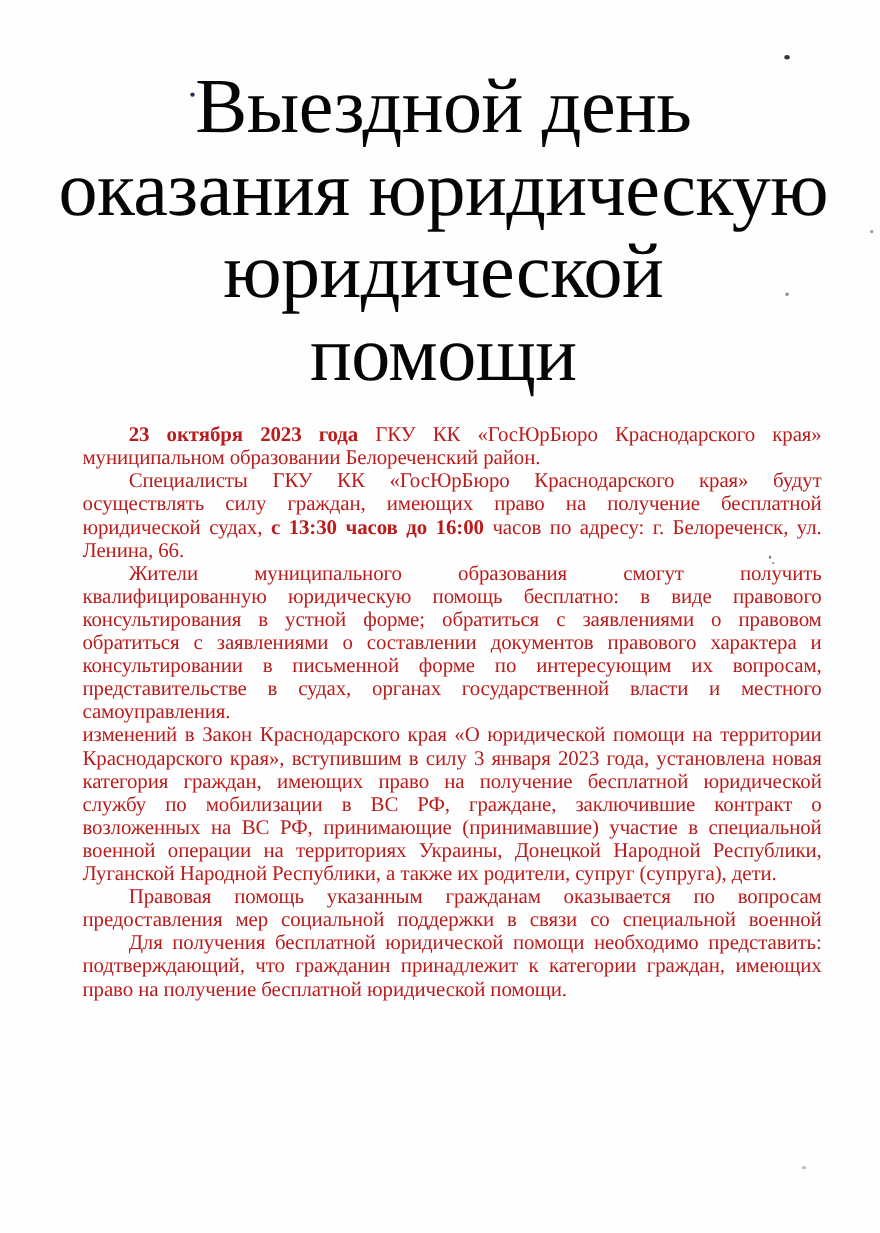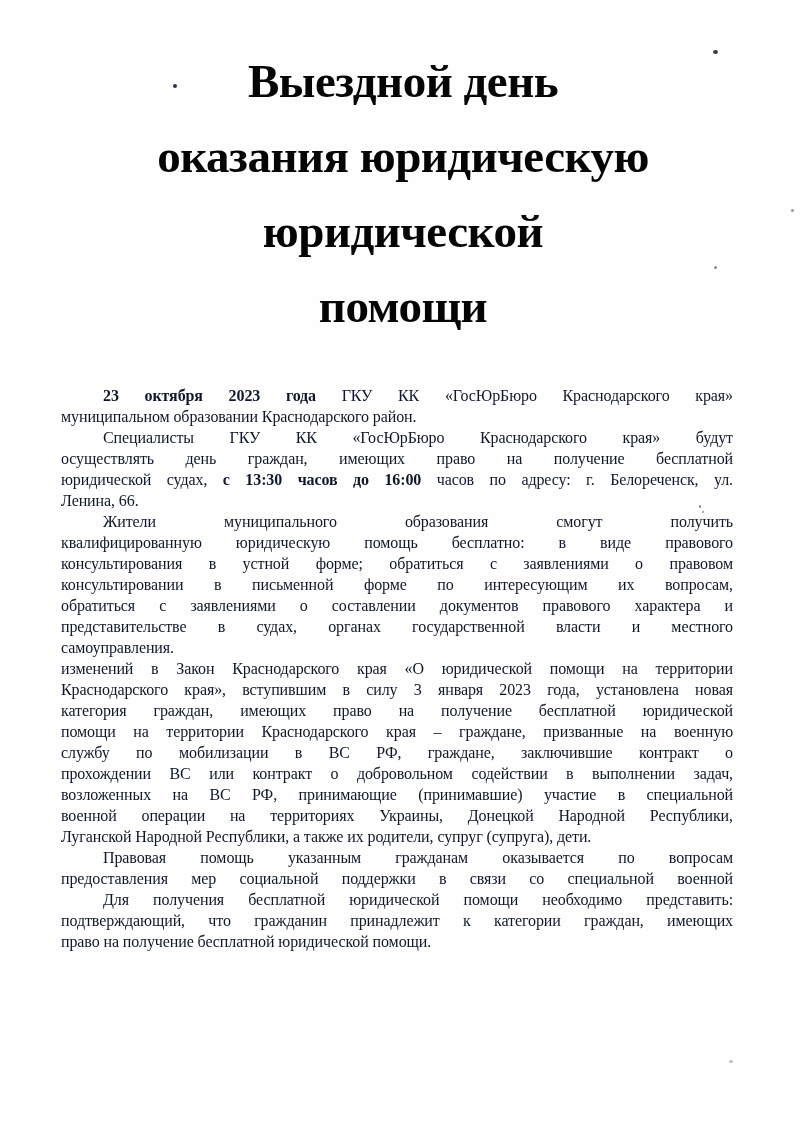--- a/index.html
+++ b/index.html
@@ -10,34 +10,34 @@
   }
   .page {
     position: relative;
     width: 800px; height: 1121px;
     background: #fefefe;
     overflow: hidden;
   }
   .title {
     position: absolute;
     top: 44px; left: 6px; right: 0;
-    margin: 0;
+    margin: 16px;
     text-align: center;
-    font-weight: bold;
-    font-size: 47px;
+    font-weight: normal;
+    font-size: 71px;
     line-height: 75px;
     color: #050505;
     letter-spacing: -0.5px;
   }
   .doc-body {
     position: absolute;
-    top: 385px; left: 61px;
+    top: 385px; left: 75px;
     width: 672px;
-    font-size: 16px;
-    color: #0f172a;
+    font-size: 19px;
+    color: #b91c1c;
     letter-spacing: -0.1px;
   }
   .paragraph { margin: 0; }
   .line {
     height: 21px;
     line-height: 21px;
     overflow: hidden;
     text-align: justify;
     text-align-last: justify;
   }
@@ -57,44 +57,42 @@
   <h1 class="title">
     <div class="title-line">Выездной день</div>
     <div class="title-line">оказания юридическую</div>
     <div class="title-line">юридической</div>
     <div class="title-line">помощи</div>
   </h1>
 
   <div class="doc-body" id="doc-body">
       <div class="paragraph">
         <div class="line first"><span class="b">23 октября 2023 года</span><span> ГКУ КК «ГосЮрБюро Краснодарского края»</span></div>
-        <div class="line last"><span>муниципальном образовании Краснодарского район.</span></div>
+        <div class="line last"><span>муниципальном образовании Белореченский район.</span></div>
       </div>
       <div class="paragraph">
         <div class="line first"><span>Специалисты ГКУ КК «ГосЮрБюро Краснодарского края» будут</span></div>
-        <div class="line"><span>осуществлять день граждан, имеющих право на получение бесплатной</span></div>
+        <div class="line"><span>осуществлять силу граждан, имеющих право на получение бесплатной</span></div>
         <div class="line"><span>юридической судах, </span><span class="b">с 13:30 часов до 16:00</span><span> часов по адресу: г. Белореченск, ул.</span></div>
         <div class="line last"><span>Ленина, 66.</span></div>
       </div>
       <div class="paragraph">
         <div class="line first"><span>Жители муниципального образования смогут получить</span></div>
         <div class="line"><span>квалифицированную юридическую помощь бесплатно: в виде правового</span></div>
         <div class="line"><span>консультирования в устной форме; обратиться с заявлениями о правовом</span></div>
+        <div class="line"><span>обратиться с заявлениями о составлении документов правового характера и</span></div>
         <div class="line"><span>консультировании в письменной форме по интересующим их вопросам,</span></div>
-        <div class="line"><span>обратиться с заявлениями о составлении документов правового характера и</span></div>
         <div class="line"><span>представительстве в судах, органах государственной власти и местного</span></div>
         <div class="line last"><span>самоуправления.</span></div>
       </div>
       <div class="paragraph">
         <div class="line"><span>изменений в Закон Краснодарского края «О юридической помощи на территории</span></div>
         <div class="line"><span>Краснодарского края», вступившим в силу 3 января 2023 года, установлена новая</span></div>
         <div class="line"><span>категория граждан, имеющих право на получение бесплатной юридической</span></div>
-        <div class="line"><span>помощи на территории Краснодарского края – граждане, призванные на военную</span></div>
         <div class="line"><span>службу по мобилизации в ВС РФ, граждане, заключившие контракт о</span></div>
-        <div class="line"><span>прохождении ВС или контракт о добровольном содействии в выполнении задач,</span></div>
         <div class="line"><span>возложенных на ВС РФ, принимающие (принимавшие) участие в специальной</span></div>
         <div class="line"><span>военной операции на территориях Украины, Донецкой Народной Республики,</span></div>
         <div class="line last"><span>Луганской Народной Республики, а также их родители, супруг (супруга), дети.</span></div>
       </div>
       <div class="paragraph">
         <div class="line first"><span>Правовая помощь указанным гражданам оказывается по вопросам</span></div>
         <div class="line"><span>предоставления мер социальной поддержки в связи со специальной военной</span></div>
       </div>
       <div class="paragraph">
         <div class="line first"><span>Для получения бесплатной юридической помощи необходимо представить:</span></div>

